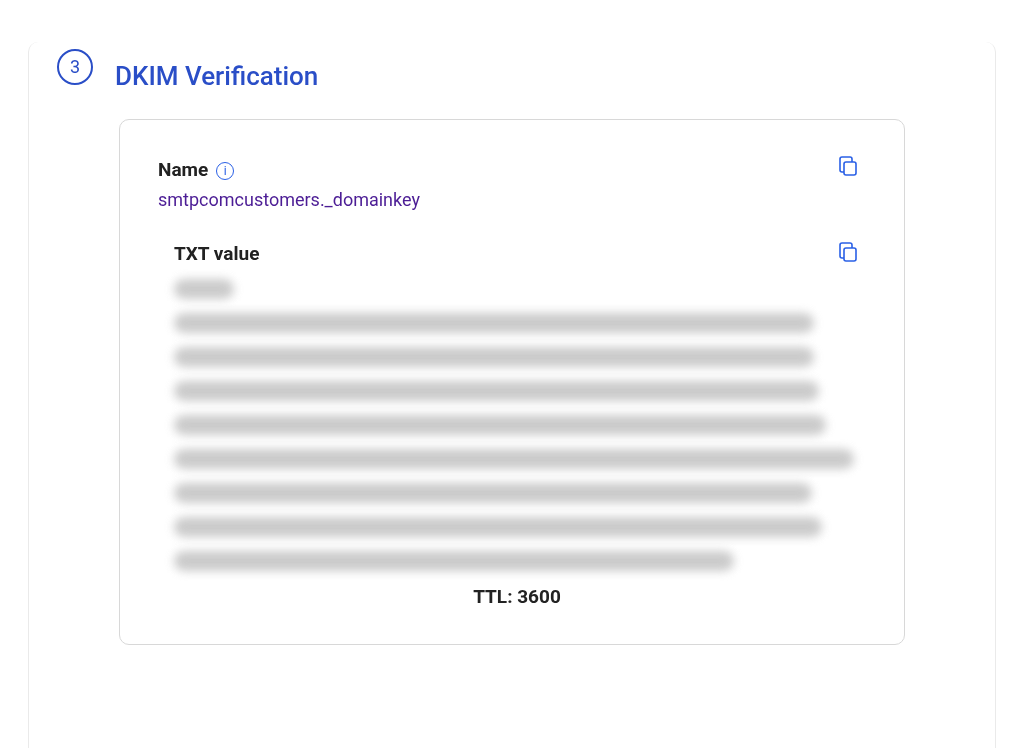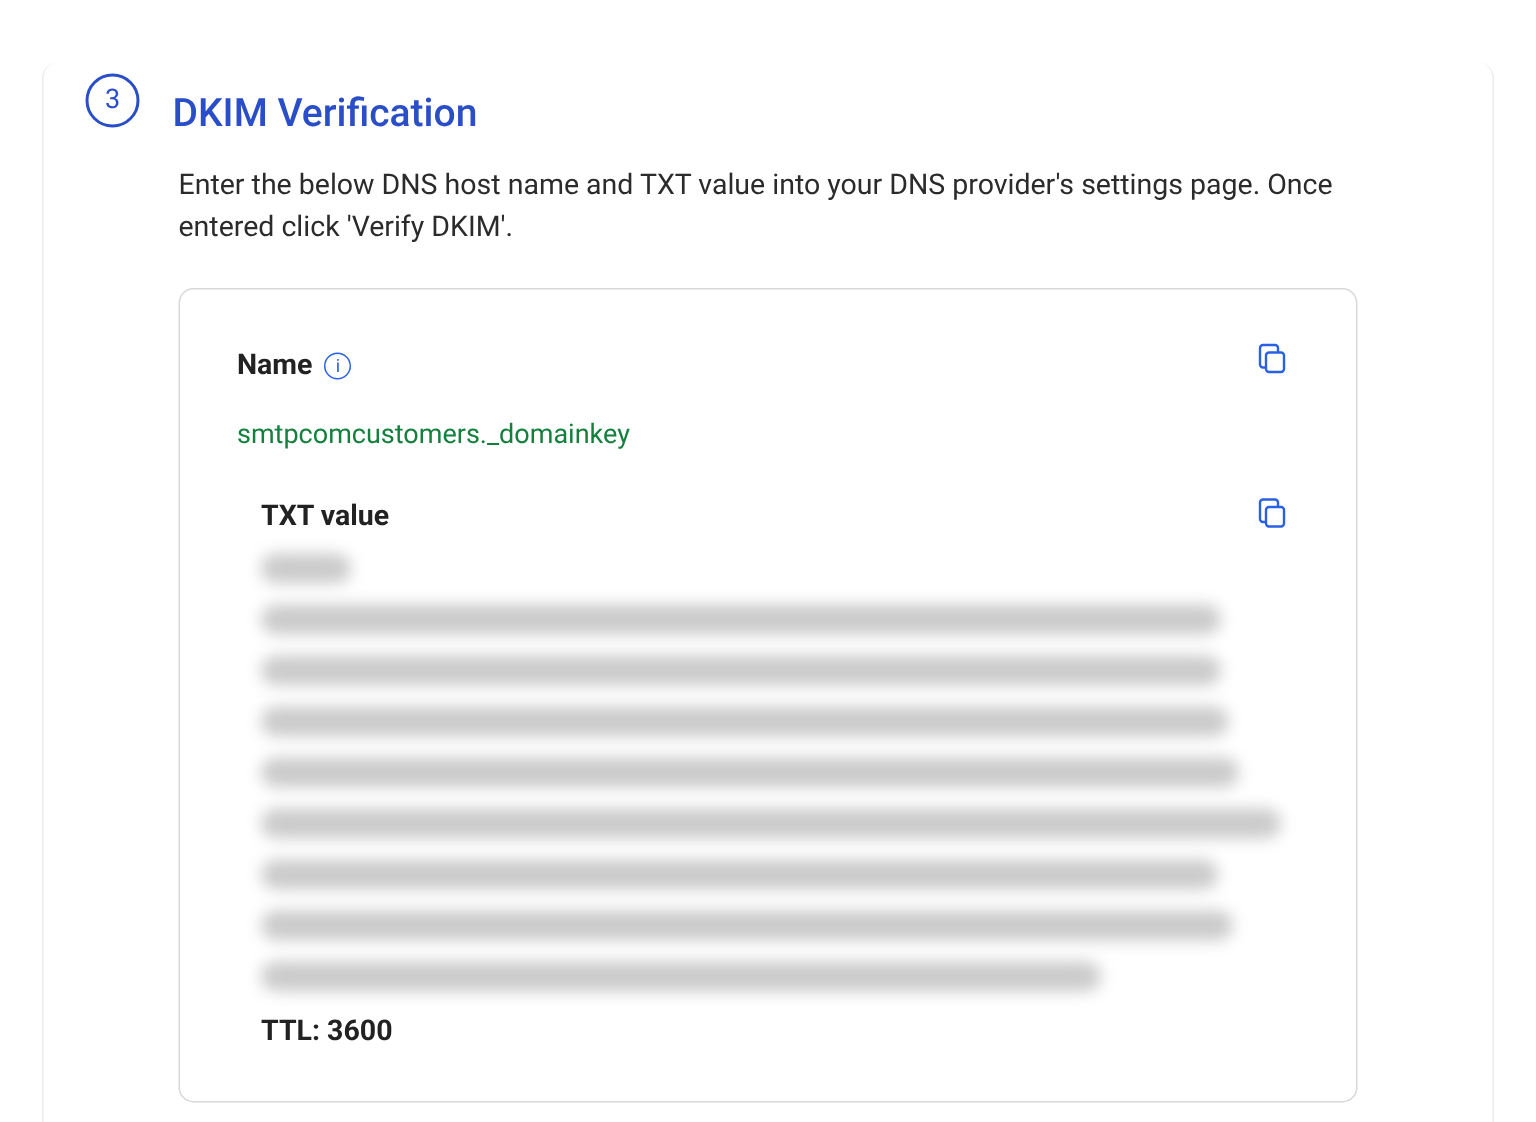--- a/index.html
+++ b/index.html
@@ -89,23 +89,23 @@
       top: 1px;
     }
     .copy-btn {
       position: absolute;
       right: 0;
       top: -4px;
       cursor: pointer;
       color: #2a60e6;
     }
     .field-value {
-      color: #15803d;
+      color: #4c1d95;
       font-size: 18px;
-      margin-top: 25px;
+      margin-top: 8px;
     }
     .txt-section .field-label {
       margin-top: 32px;
       display: inline-flex;
     }
     .txt-section {
       position: relative;
       margin-left: 16px;
     }
     .txt-section .copy-btn {
@@ -122,35 +122,35 @@
       background: #c2c2c2;
       filter: blur(5px);
       margin-bottom: 14px;
       opacity: 0.85;
     }
     .ttl-line {
       margin-top: 18px;
       font-weight: 700;
       font-size: 19px;
       color: #222;
+      text-align: center;
     }
   </style>
 </head>
 <body>
 
 <div class="container">
   <div class="outer-box">
     <div class="step-header">
       <div class="step-circle">
         <span>3</span>
       </div>
       <h2 class="step-title">DKIM Verification</h2>
     </div>
 
-    <p class="instruction">Enter the below DNS host name and TXT value into your DNS provider's settings page. Once entered click 'Verify DKIM'.</p>
 
     <div class="dns-card">
 
       <div class="field-row">
         <div class="field-label">
           <span>Name</span>
           <span class="info-icon">i</span>
         </div>
         <span class="copy-btn">
           <svg width="24" height="24" viewBox="0 0 24 24" fill="none" stroke="currentColor" stroke-width="1.6">

